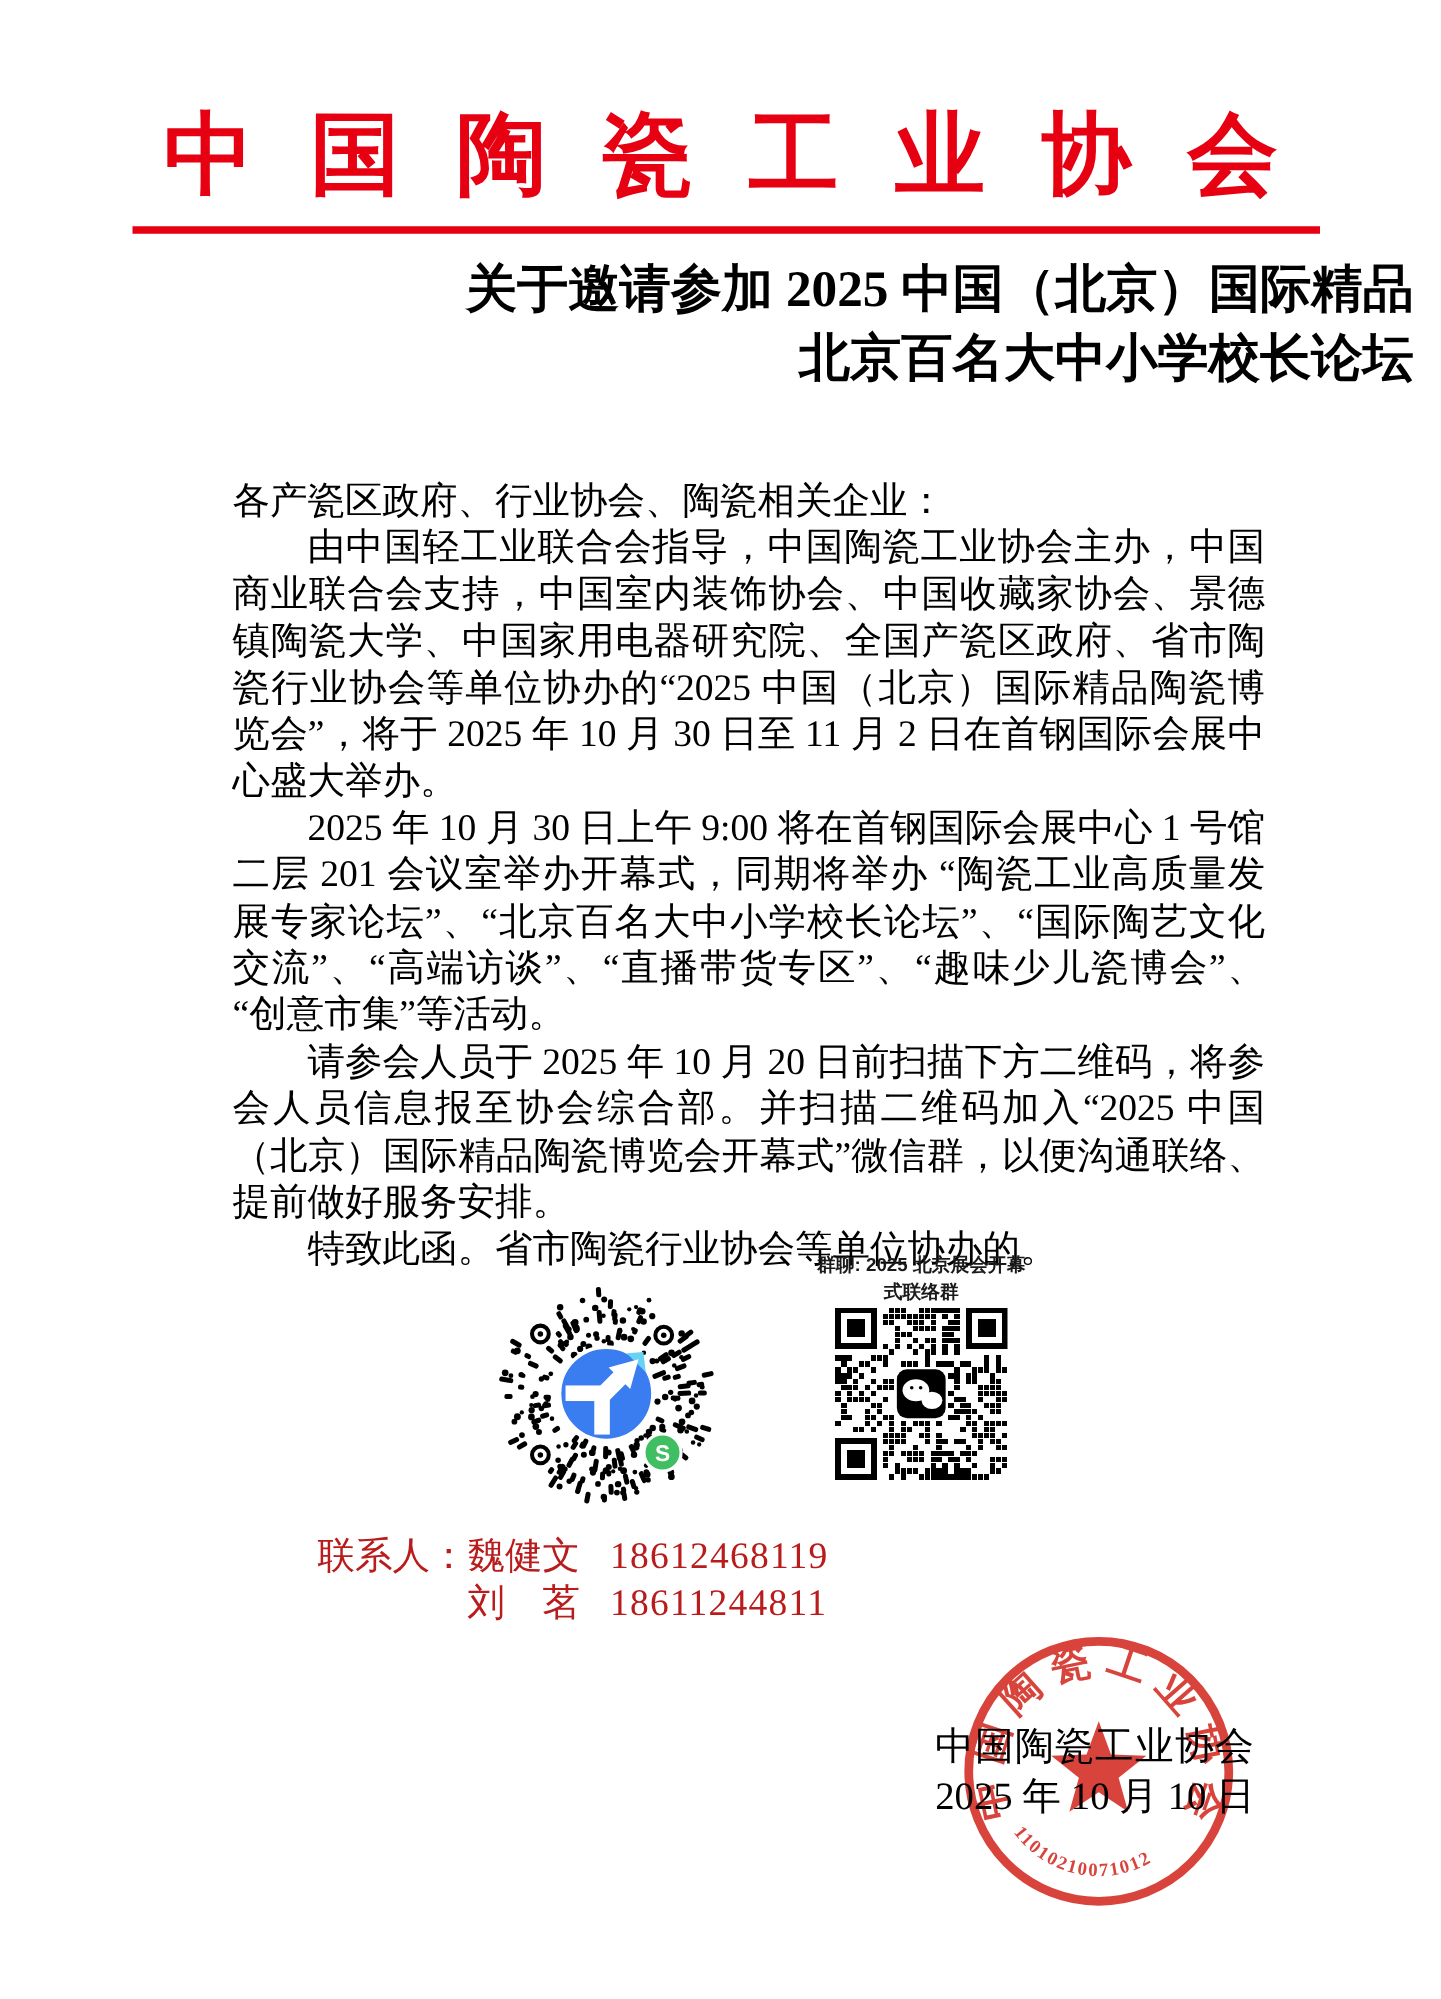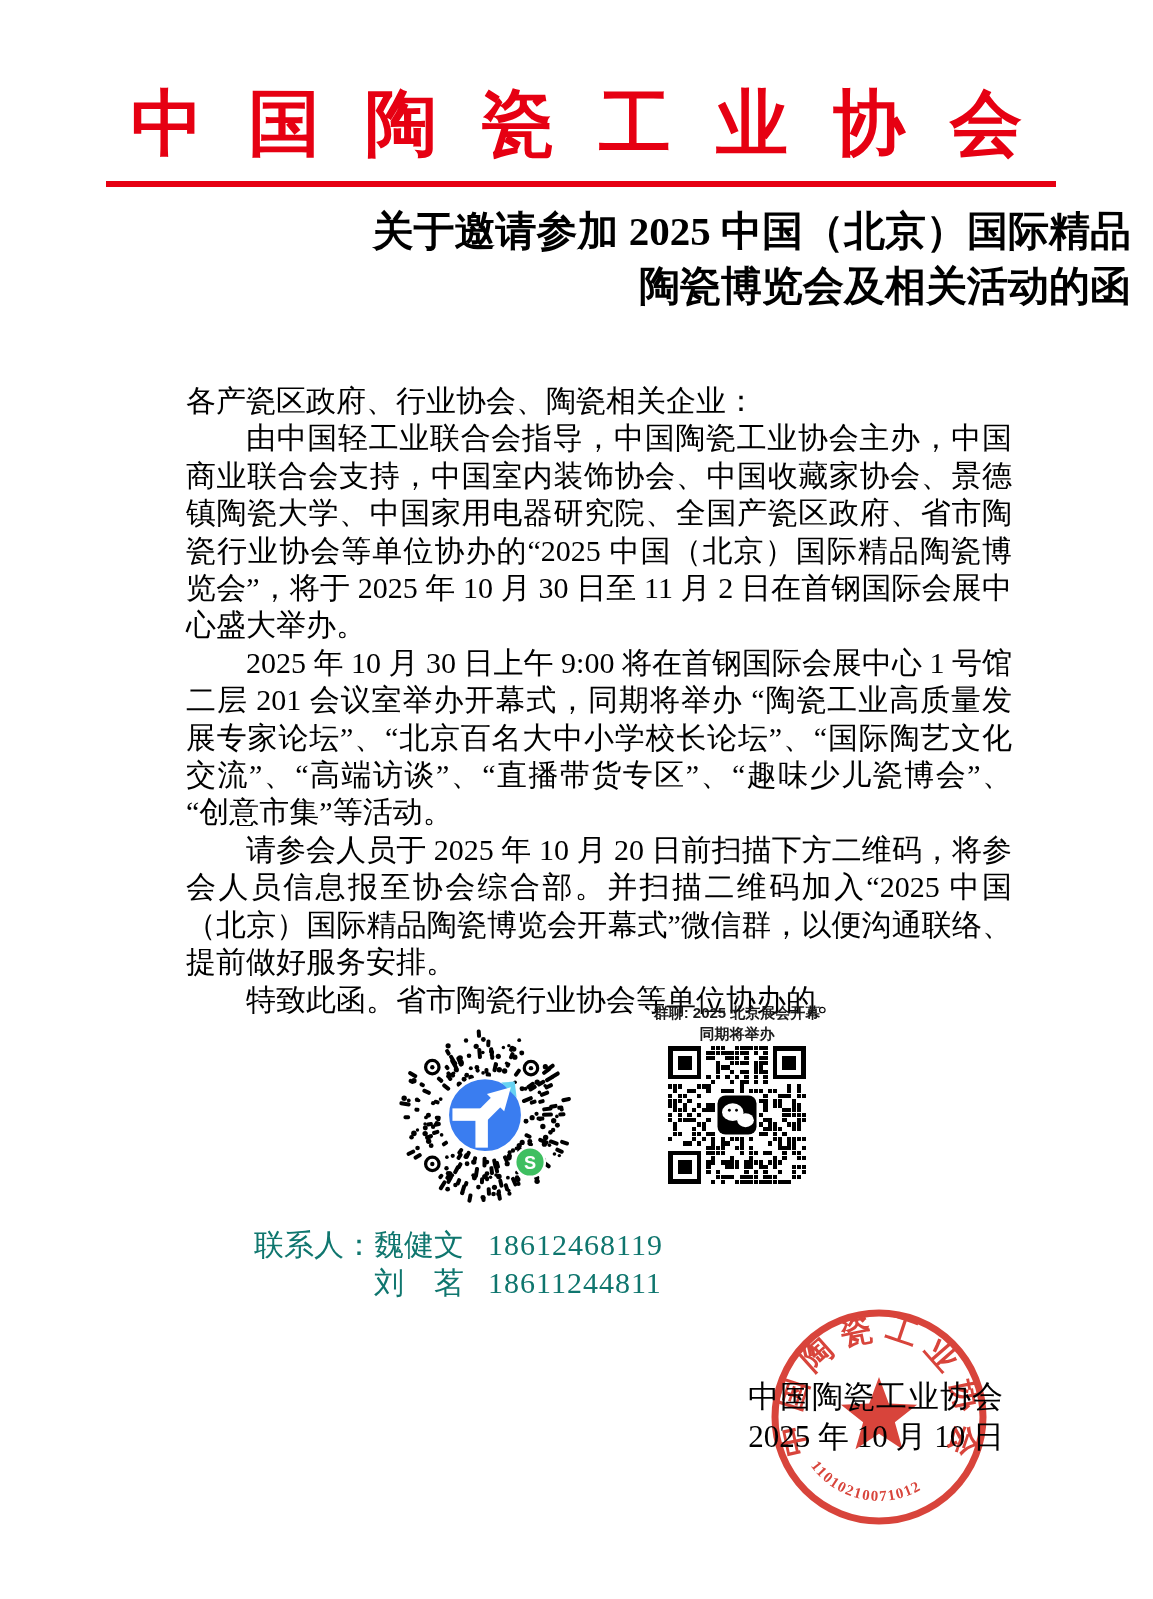--- a/index.html
+++ b/index.html
@@ -45,21 +45,21 @@
   .qr-right{position:absolute;left:646px;top:1046px;width:138px;height:138px;}
   .qr-caption{
     position:absolute;left:620px;top:1002px;width:190px;
     text-align:center;
     font-family:"Liberation Sans","DejaVu Sans",sans-serif;
     font-weight:700;font-size:15px;line-height:21px;color:#1a1a1a;
   }
   
   .contacts{
     position:absolute;left:232px;top:1226px;
-    font-size:30px;line-height:38px;color:#0f766e;
+    font-size:30px;line-height:38px;color:#b91c1c;
     display:flex;
   }
   .contacts .label{white-space:nowrap;}
   .contact-row{display:flex;}
   .contact-name{display:inline-block;min-width:96px;white-space:pre;}
   .contact-phone{margin-left:18px;letter-spacing:1px;}
   
   .sig-org{
     position:absolute;left:723px;top:1376px;width:262px;
     text-align:center;font-size:31px;letter-spacing:1px;color:#000;
@@ -78,21 +78,21 @@
 </head>
 <body>
 
 <div class="page">
 
   <div class="letterhead">中国陶瓷工业协会</div>
   <div class="red-rule"></div>
 
   <div class="doc-title">
     <div>关于邀请参加 2025 中国（北京）国际精品</div>
-    <div>陶瓷博览会及相关活动的函</div>
+    <div>北京百名大中小学校长论坛</div>
   </div>
 
   <div class="body-text">
     <p>各产瓷区政府、行业协会、陶瓷相关企业：</p>
     <p class="indent">由中国轻工业联合会指导，中国陶瓷工业协会主办，中国商业联合会支持，中国室内装饰协会、中国收藏家协会、景德镇陶瓷大学、中国家用电器研究院、全国产瓷区政府、省市陶瓷行业协会等单位协办的“2025 中国（北京）国际精品陶瓷博览会”，将于 2025 年 10 月 30 日至 11 月 2 日在首钢国际会展中心盛大举办。</p>
     <p class="indent">2025 年 10 月 30 日上午 9:00 将在首钢国际会展中心 1 号馆二层 201 会议室举办开幕式，同期将举办 “陶瓷工业高质量发展专家论坛”、“北京百名大中小学校长论坛”、“国际陶艺文化交流”、“高端访谈”、“直播带货专区”、“趣味少儿瓷博会”、 “创意市集”等活动。</p>
     <p class="indent">请参会人员于 2025 年 10 月 20 日前扫描下方二维码，将参会人员信息报至协会综合部。并扫描二维码加入“2025 中国（北京）国际精品陶瓷博览会开幕式”微信群，以便沟通联络、提前做好服务安排。</p>
     <p class="indent">特致此函。省市陶瓷行业协会等单位协办的。</p>
   </div>
 
@@ -358,21 +358,21 @@
     </g>
 
     <g>
       <circle cx="47" cy="47" r="15.5" fill="#3fbf61" stroke="#fff" stroke-width="2.6"></circle>
       <text x="47" y="48" text-anchor="middle" dominant-baseline="central" font-family="Liberation Sans, DejaVu Sans, sans-serif" font-size="19" font-weight="700" fill="#fff">S</text>
     </g>
   </svg>
 
   <div class="qr-caption">
     <div>群聊: 2025 北京展会开幕</div>
-    <div>同期将举办</div>
+    <div>式联络群</div>
   </div>
 
   <svg class="qr-right" viewBox="0 0 29 29" xmlns="http://www.w3.org/2000/svg" shape-rendering="crispEdges">
     <rect x="0" y="0" width="29" height="29" fill="#fff"></rect>
     <g class="modules" fill="#000">
         <rect x="9.06" y="0.06" width="0.88" height="0.88"></rect>
         <rect x="10.06" y="0.06" width="0.88" height="0.88"></rect>
         <rect x="11.06" y="0.06" width="0.88" height="0.88"></rect>
         <rect x="14.06" y="0.06" width="0.88" height="0.88"></rect>
         <rect x="15.06" y="0.06" width="0.88" height="0.88"></rect>

